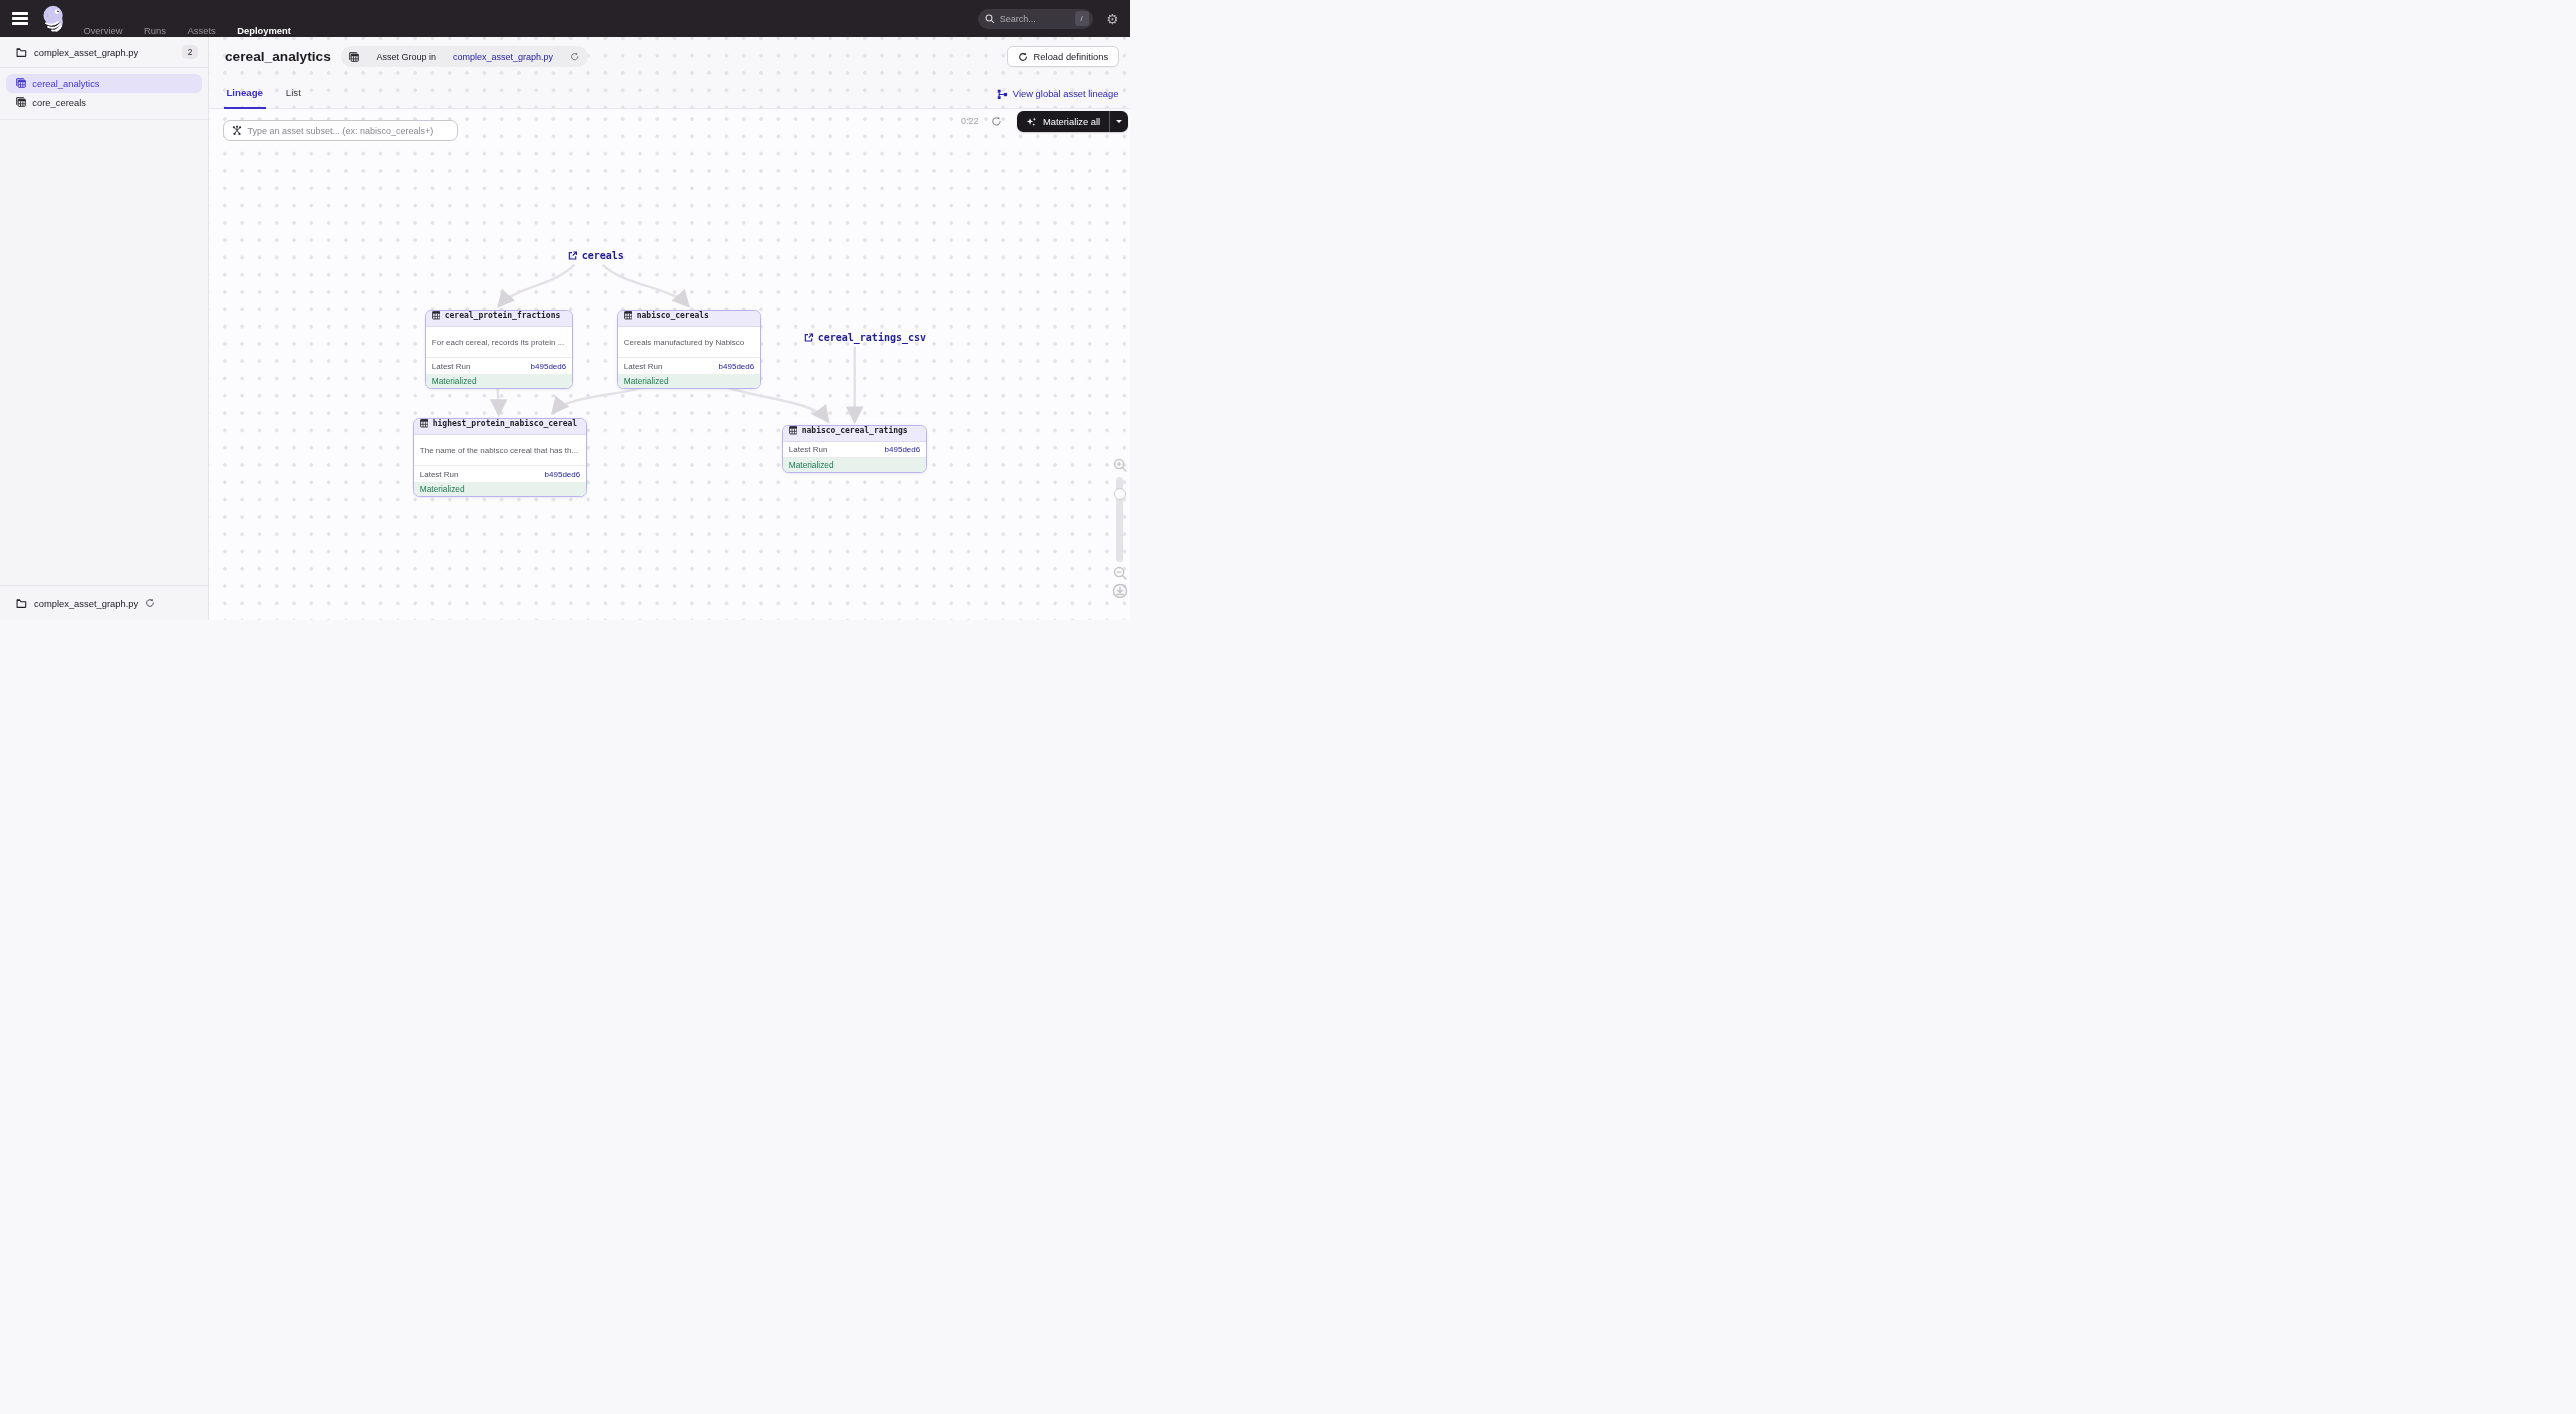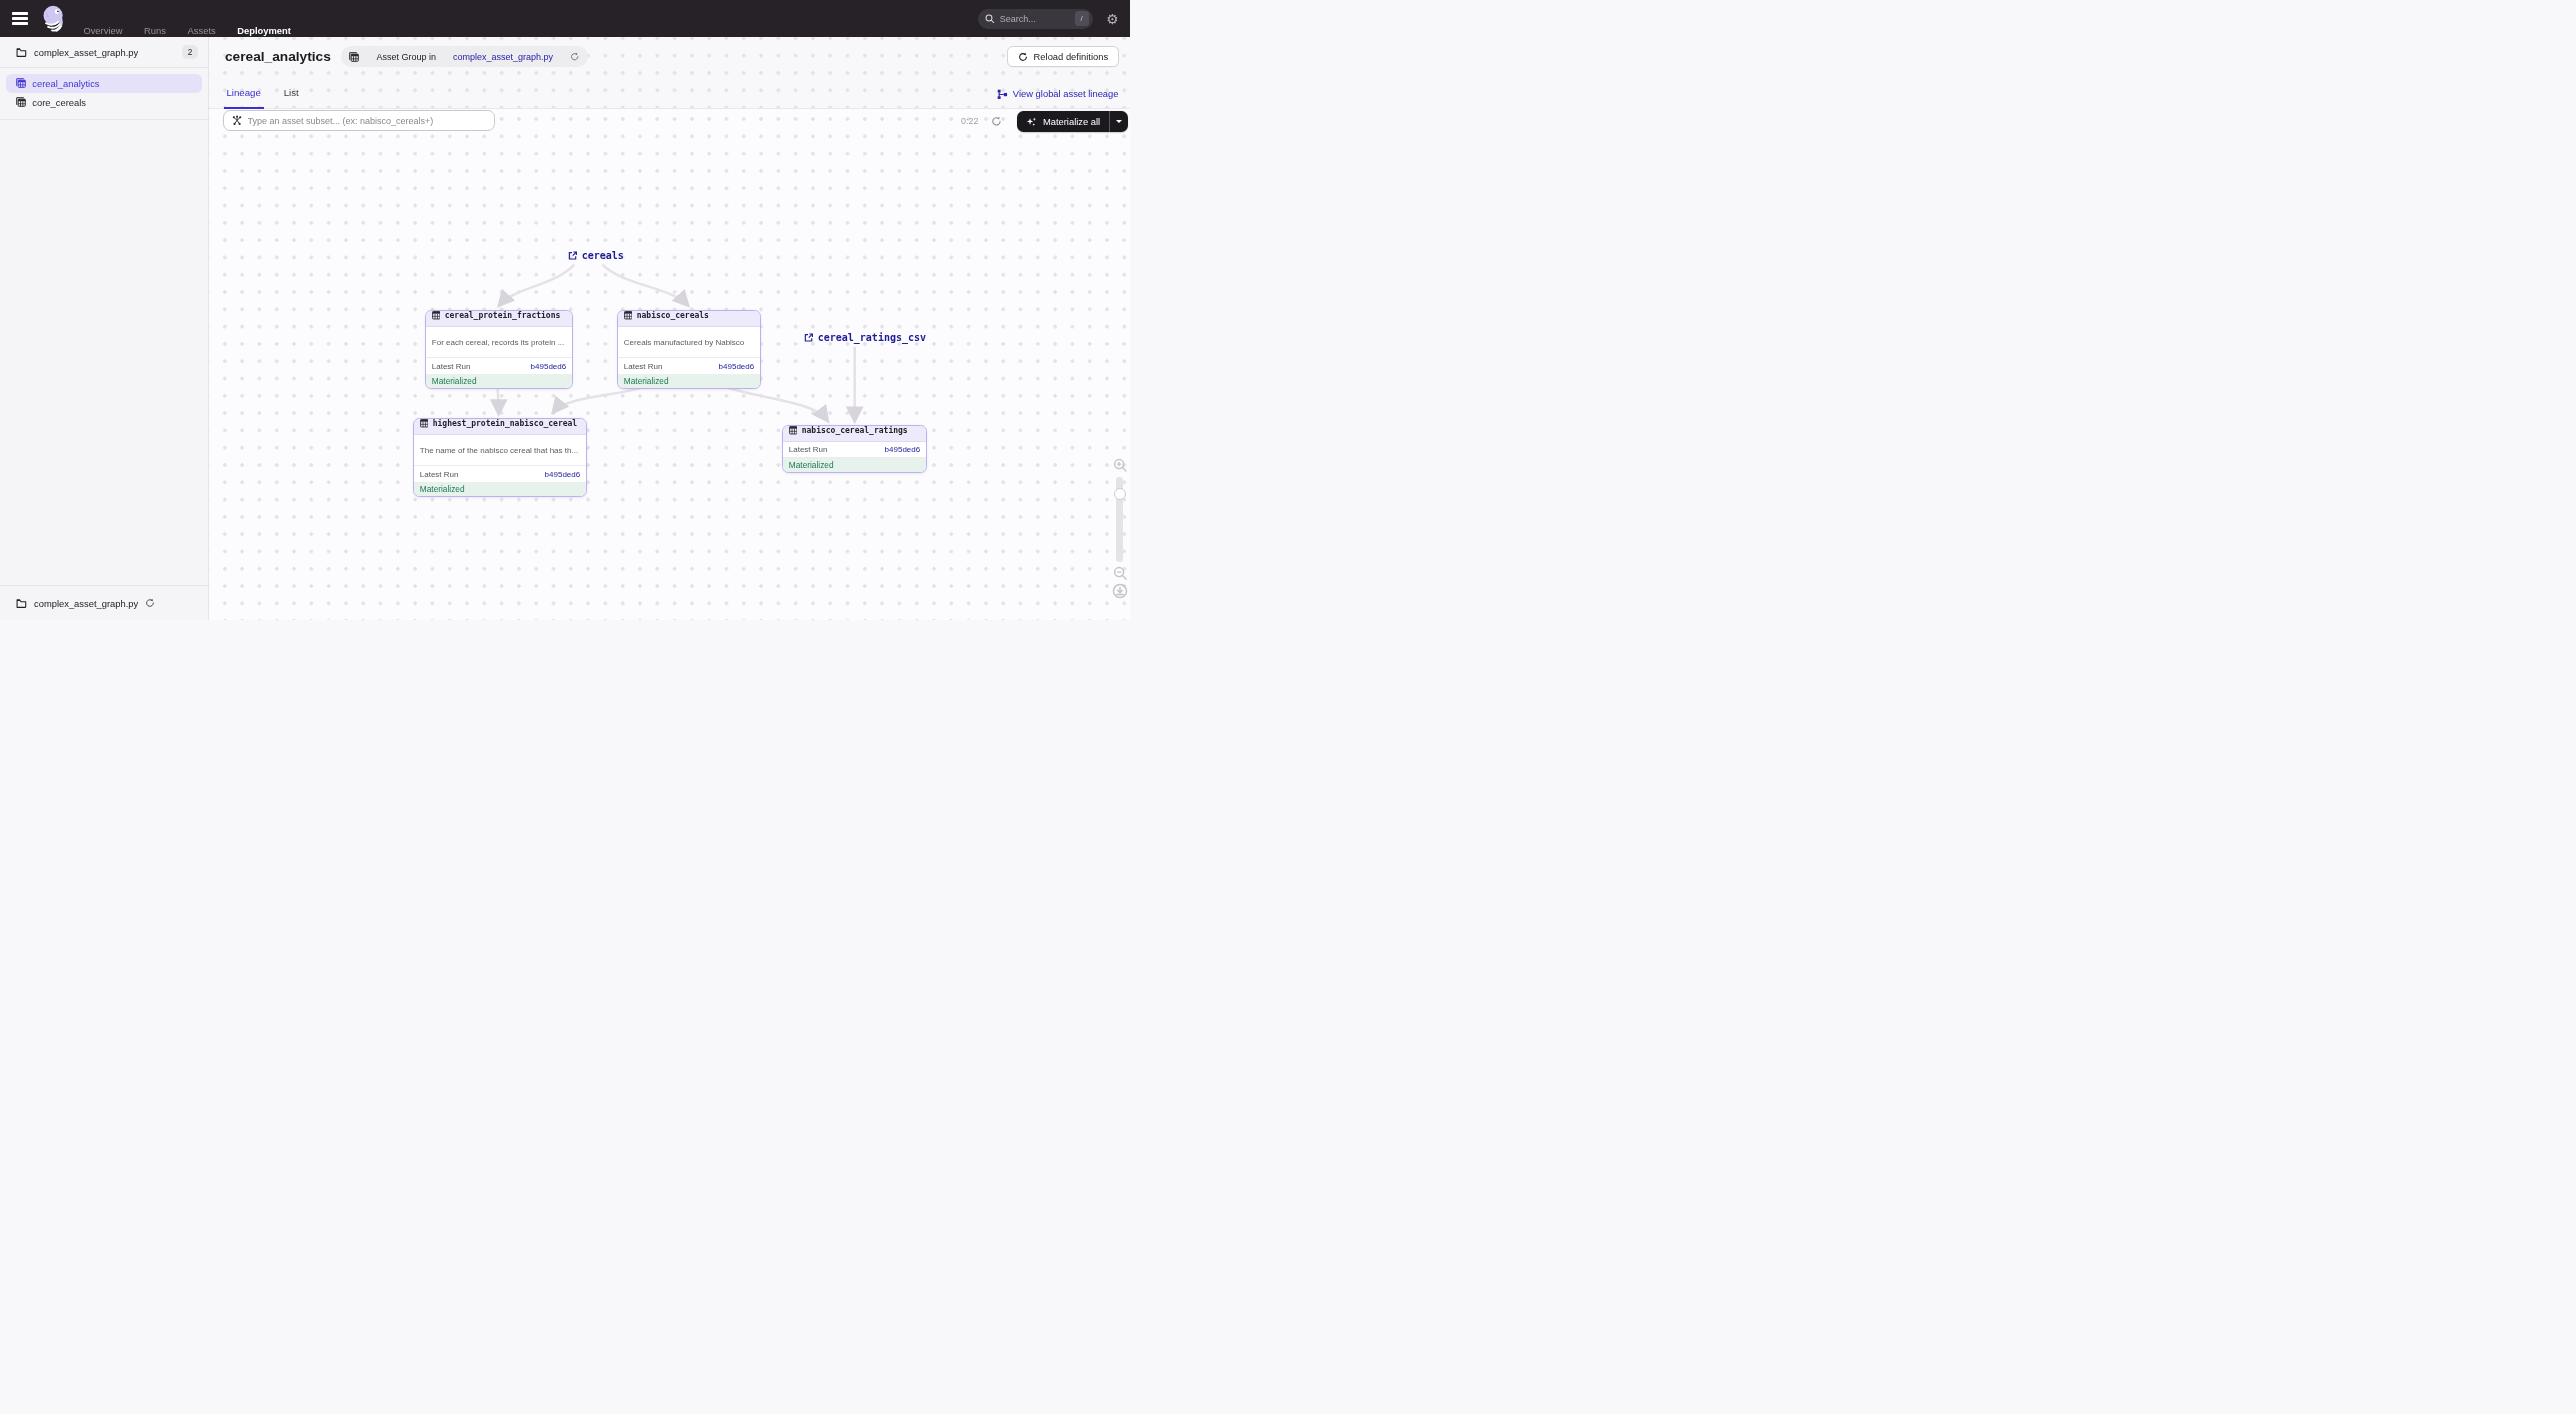--- a/index.html
+++ b/index.html
@@ -41,29 +41,29 @@
          background-image:radial-gradient(#e4e2e6 1.5px, transparent 1.9px);
          background-size:17.3px 17.3px; background-position:7.2px 10px; }
   .page-head{ height:35px; display:flex; align-items:center; padding:4.3px 11.5px 0 16px; gap:10px;}
   .page-title{ font-size:13.7px; font-weight:bold; color:#1d1b21;}
   .group-pill{ display:flex; align-items:center; gap:17px; background:#edecee; border-radius:10.8px; height:21px; padding:0 8.6px; font-size:9px; color:#232127; cursor:default;}
   .group-pill a{ color:#2722aa; text-decoration:none; cursor:pointer;}
   .group-pill .ricon{ color:#6f6d74;}
   .reload-btn{ margin-left:auto; display:flex; align-items:center; gap:5.8px; background:#ffffff; border:0.7px solid #d4d2d8; border-radius:5.8px; height:21.6px; padding:0 9.4px; font-size:9.4px; color:#232127; cursor:pointer; box-shadow:0 0.7px 0.7px rgba(0,0,0,.03);}
   .tab-row{ height:37px; display:flex; align-items:flex-end; padding:0 11.5px 0 16px; border-bottom:0.7px solid #e9e7eb; position:relative;}
   .tab{ font-size:9.7px; padding:0 1.4px 10px 1.4px; margin-right:20px; cursor:pointer; color:#3b3940; position:relative;}
-  .tab.active{ color:#3a2fd1; font-weight:normal;text-align:right;}
+  .tab.active{ color:#3a2fd1; font-weight:bold;text-align:right;}
   .tab.active:after{ content:""; position:absolute; left:-1.4px; right:-1.4px; bottom:-0.7px; height:2.2px; background:#3a2fd1;}
   .global-lineage{ margin-left:auto; display:flex; align-items:center; gap:5px; padding-bottom:8.6px; font-size:9.4px; color:#2a25b5; cursor:pointer;}
 
   .canvas{ position:relative; height:511px; background-color:#fcfbfd;
            background-image:radial-gradient(#e4e2e6 1.5px, transparent 1.9px);
            background-size:17.3px 17.3px; background-position:7.2px 1.4px;}
 
-  .subset-input{ position:absolute; left:14.4px; top:1px; width:272px; height:21px; background:#fff; border:0.7px solid #c9c7cd; border-radius:7.2px; display:flex; align-items:center; gap:5.8px; padding:0 7.2px;}
+  .subset-input{ position:absolute; left:14.4px; top:11px; width:235px; height:21px; background:#fff; border:0.7px solid #c9c7cd; border-radius:7.2px; display:flex; align-items:center; gap:5.8px; padding:0 7.2px;}
   .subset-input input{ border:none; outline:none; font-size:9px; color:#3a383e; width:100%; font-family:"Liberation Sans",sans-serif;}
   .subset-input input::placeholder{ color:#8a878f;}
 
   .timer{ position:absolute; left:752px; top:7.2px; font-size:9px; color:#a5a2a9;}
   .timer-refresh{ position:absolute; left:782px; top:6.5px; color:#908d95; cursor:pointer;}
 
   .mat-btn{ position:absolute; left:808px; top:2.2px; height:21px; display:flex; background:#1b191e; border-radius:6.5px; color:#fff; cursor:pointer; box-shadow:0 0.7px 1.4px rgba(0,0,0,.18);}
   .mat-main{ display:flex; align-items:center; gap:5.8px; padding:0 8.6px; font-size:9.4px;}
   .mat-caret{ width:19.5px; display:flex; align-items:center; justify-content:center; border-left:0.7px solid rgba(255,255,255,.28);}
   .caret-down{ width:0; height:0; border-left:3.2px solid transparent; border-right:3.2px solid transparent; border-top:3.6px solid #fff;}

